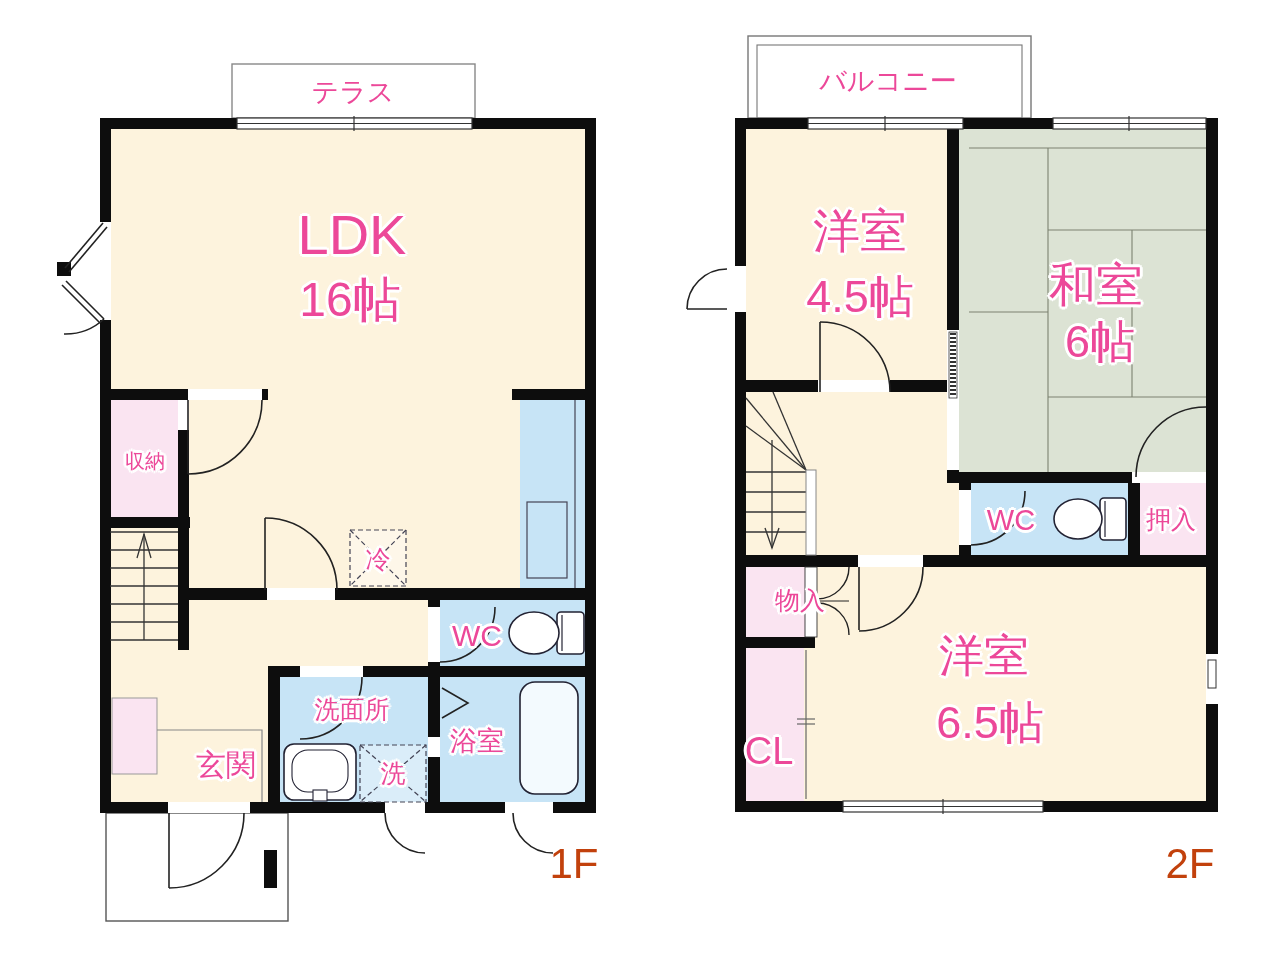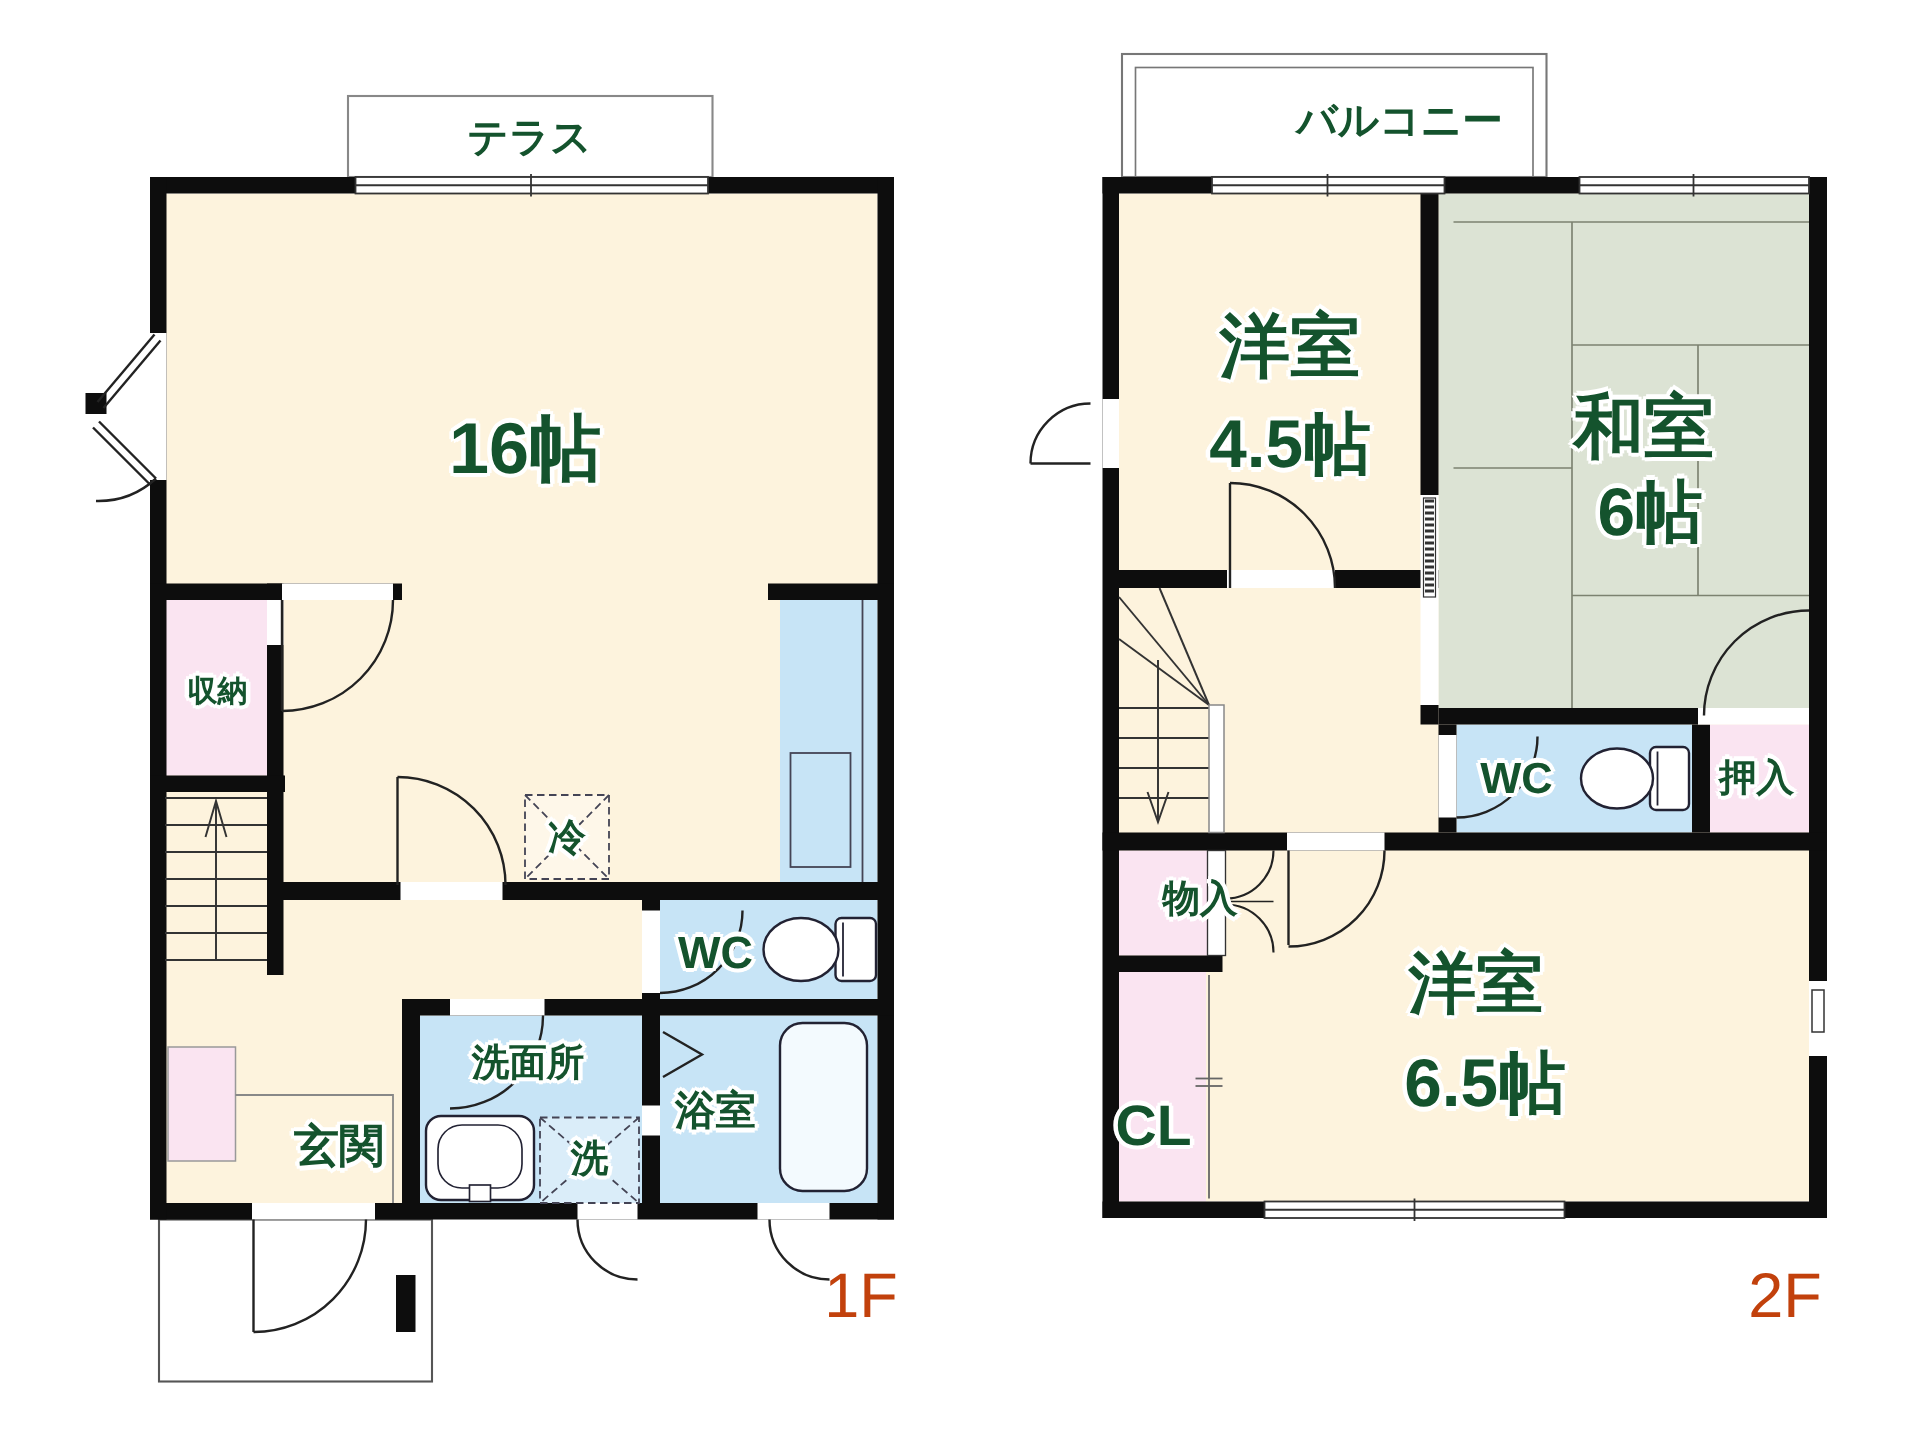--- a/index.html
+++ b/index.html
@@ -1,20 +1,20 @@
 <!DOCTYPE html>
 <html><head>
 <meta charset="utf-8">
 <style>
   html,body{margin:0;padding:0;background:#ffffff;}
   .canvas{position:relative;width:1277px;height:956px;background:#ffffff;overflow:hidden;
           font-family:"Liberation Sans","DejaVu Sans",sans-serif;}
   .plan-svg{position:absolute;left:0;top:0;}
-  .lbl{position:absolute;transform:translate(-50%,-50%);white-space:nowrap;color:#14532d;
-       font-weight:700;line-height:1;
+  .lbl{position:absolute;transform:translate(-50%,-50%);white-space:nowrap;color:#ec4899;
+       font-weight:400;line-height:1;
        text-shadow:-2px -2px 0 #fff,2px -2px 0 #fff,-2px 2px 0 #fff,2px 2px 0 #fff,
                    0 -3px 0 #fff,0 3px 0 #fff,-3px 0 0 #fff,3px 0 0 #fff;}
   .fl{font-weight:400;text-shadow:none;color:#c2410c;}
 </style>
 </head>
 <body>
 
 <div class="canvas">
 
 <svg class="plan-svg" width="1277" height="956" viewBox="0 0 1277 956">
@@ -242,31 +242,32 @@
 
     <g stroke="#223" stroke-width="1.6" fill="#ffffff">
       <rect x="1100" y="498" width="26" height="42" rx="4"></rect>
       <ellipse cx="1078" cy="519" rx="24" ry="20"></ellipse>
       <line x1="1105" y1="501" x2="1105" y2="537" stroke-width="1.2"></line>
     </g>
   </g>
 </svg>
 
 <div class="lbl" style="left:353px;top:92px;font-size:27px;">テラス</div>
+<div class="lbl" style="left:352px;top:235px;font-size:56px;">LDK</div>
 <div class="lbl" style="left:350px;top:300px;font-size:48px;">16帖</div>
 <div class="lbl" style="left:145px;top:461px;font-size:20px;">収納</div>
 <div class="lbl" style="left:214px;top:765px;font-size:30px;margin-left:12px;">玄関</div>
 <div class="lbl" style="left:352px;top:709px;font-size:25px;">洗面所</div>
 <div class="lbl" style="left:477px;top:741px;font-size:27px;">浴室</div>
 <div class="lbl" style="left:477px;top:636px;font-size:30px;">WC</div>
 <div class="lbl" style="left:378px;top:559px;font-size:25px;">冷</div>
 <div class="lbl" style="left:393px;top:773px;font-size:25px;">洗</div>
 <div class="lbl fl" style="left:574px;top:864px;font-size:42px;">1F</div>
 
-<div class="lbl" style="left:888px;top:81px;font-size:27px;margin-left:45px;">バルコニー</div>
+<div class="lbl" style="left:888px;top:81px;font-size:27px;">バルコニー</div>
 <div class="lbl" style="left:860px;top:230px;font-size:47px;">洋室</div>
 <div class="lbl" style="left:860px;top:296px;font-size:45px;">4.5帖</div>
 <div class="lbl" style="left:1096px;top:284px;font-size:47px;">和室</div>
 <div class="lbl" style="left:1100px;top:341px;font-size:45px;">6帖</div>
 <div class="lbl" style="left:984px;top:655px;font-size:45px;">洋室</div>
 <div class="lbl" style="left:990px;top:722px;font-size:45px;">6.5帖</div>
 <div class="lbl" style="left:1011px;top:520px;font-size:29px;">WC</div>
 <div class="lbl" style="left:1171px;top:519px;font-size:25px;">押入</div>
 <div class="lbl" style="left:774px;top:600px;font-size:25px;margin-left:26px;">物入</div>
 <div class="lbl" style="left:769px;top:751px;font-size:38px;">CL</div>

